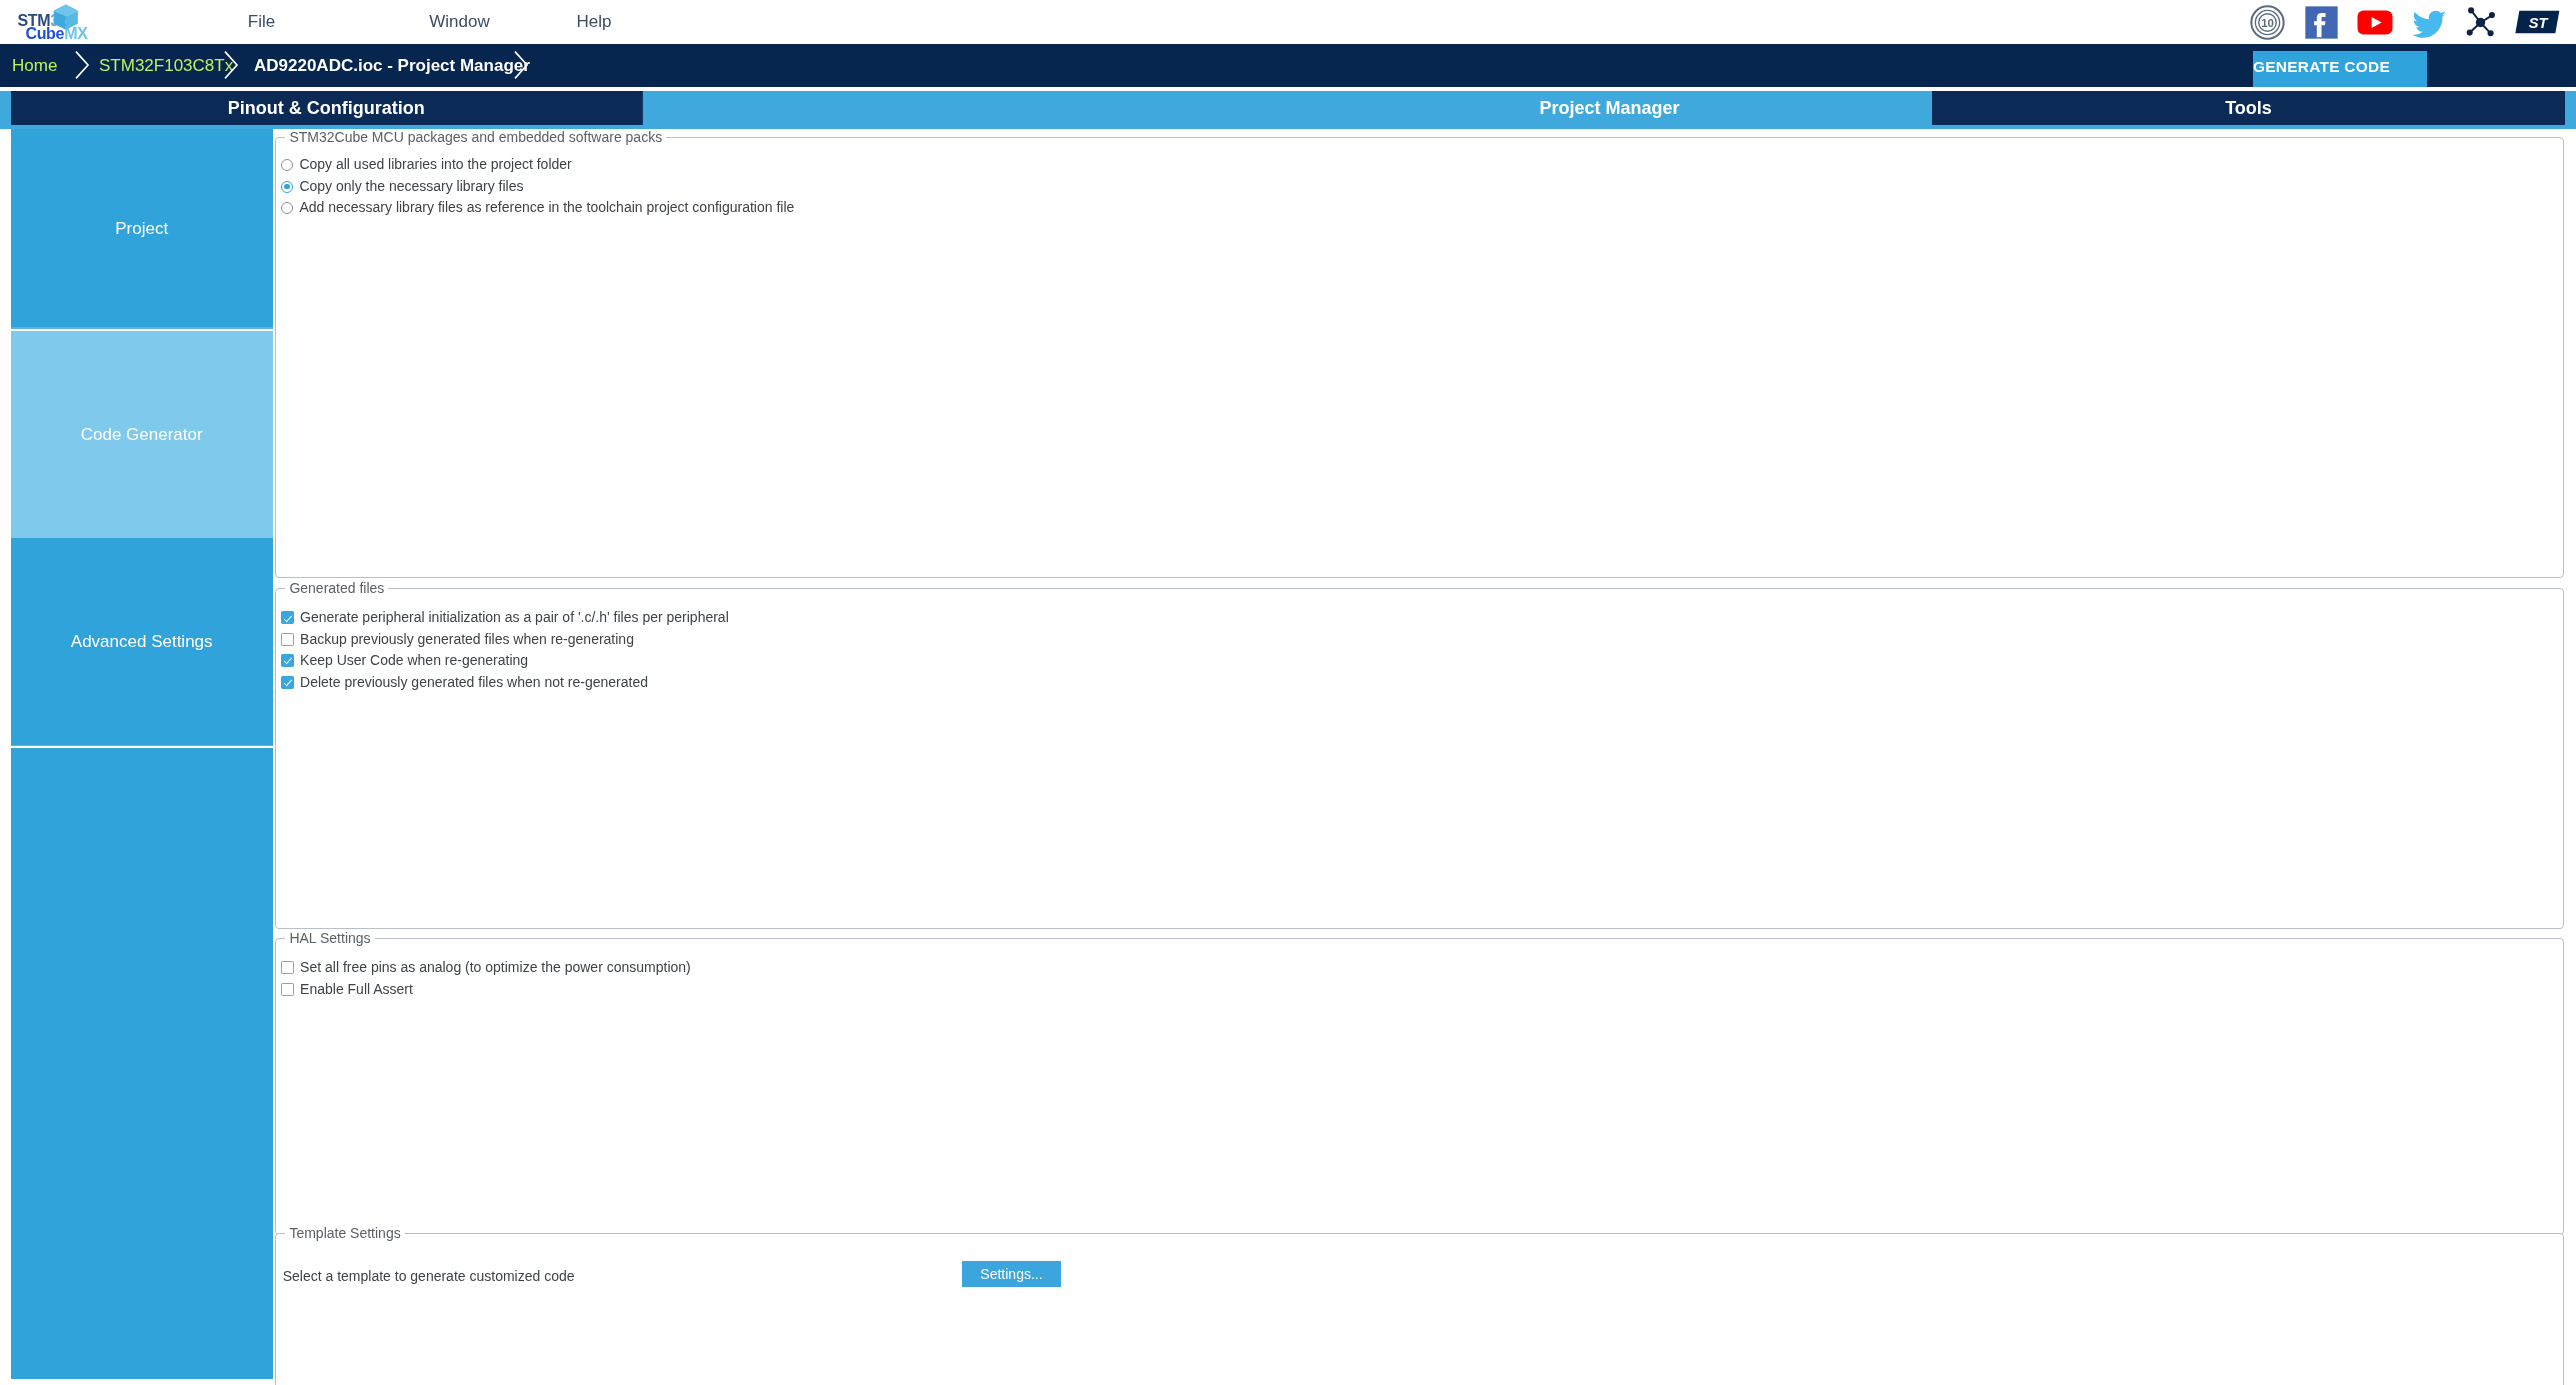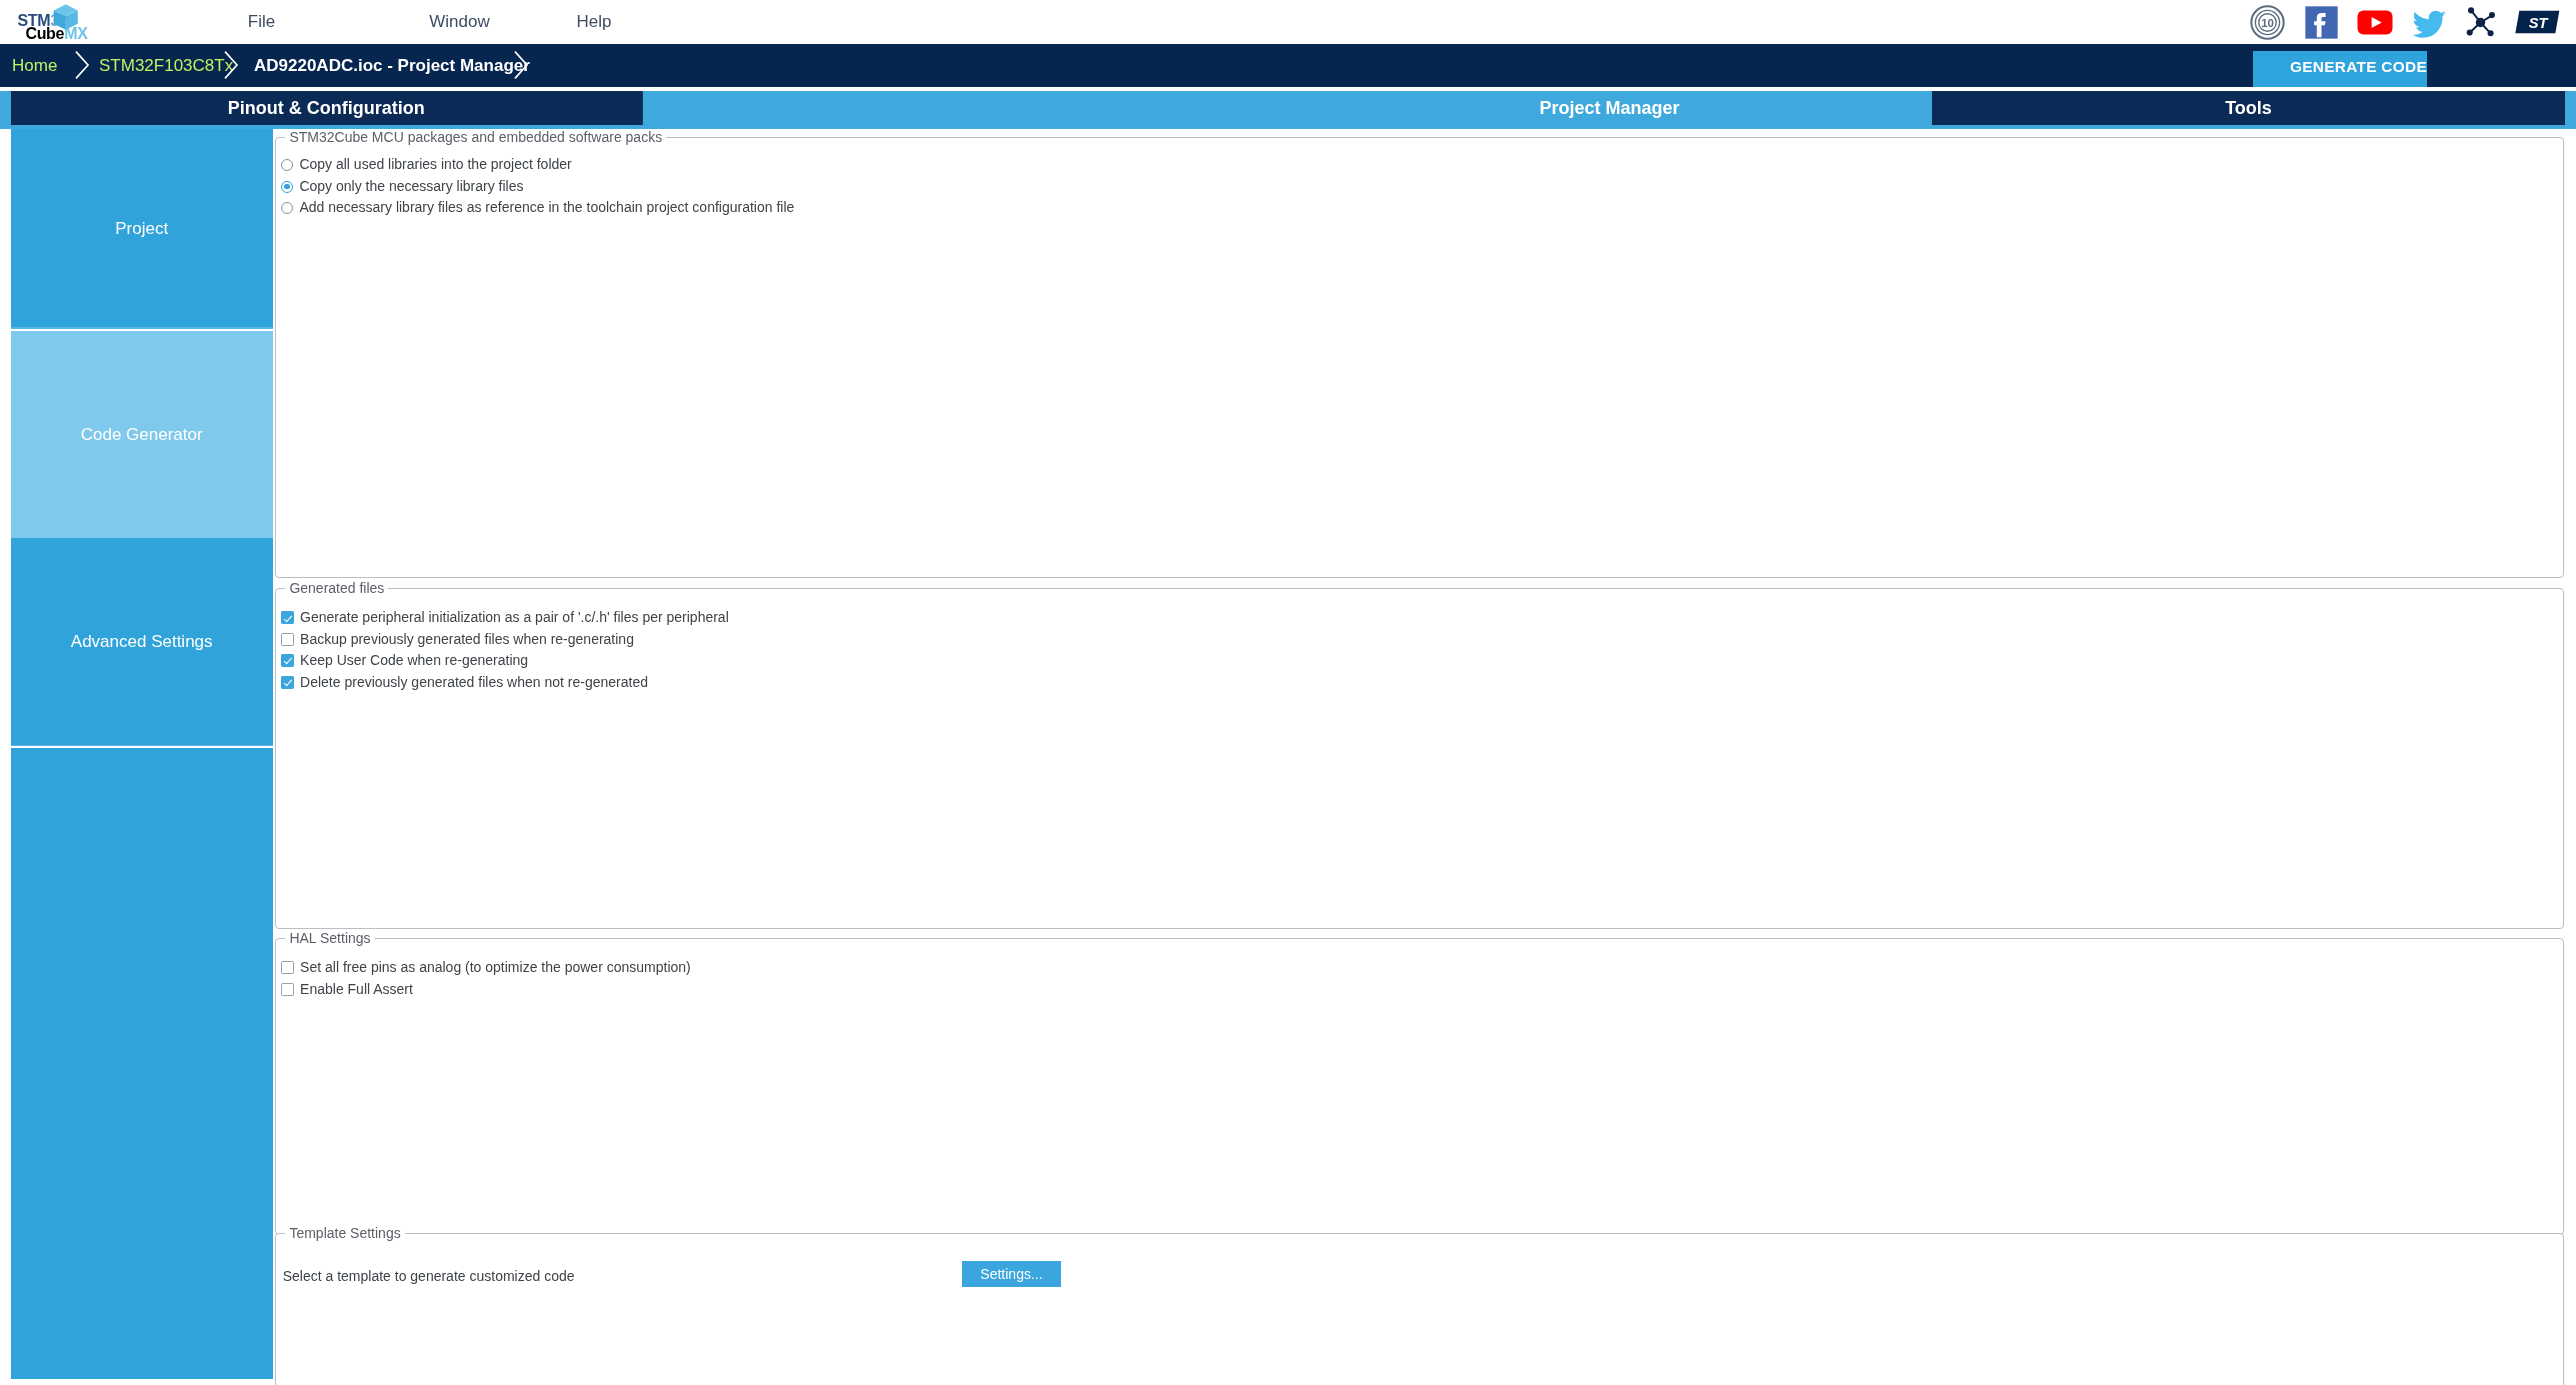--- a/index.html
+++ b/index.html
@@ -31,21 +31,21 @@
   .logo .logo-txt1 {
     position: absolute; left: 5.4px; top: 9.4px;
     font-size: 16px; font-weight: bold; letter-spacing: -0.3px;
   }
   .logo .logo-txt1 .s1 { color: #2b4a7d; }
   .logo .logo-txt1 .s2 { color: #7ba7cf; }
   .logo .logo-txt2 {
     position: absolute; left: 13.4px; top: 22px;
     font-size: 16px; font-weight: bold; letter-spacing: -0.3px;
   }
-  .logo .logo-txt2 .s1 { color: #000000; }
+  .logo .logo-txt2 .s1 { color: #1d4ed8; }
   .logo .logo-txt2 .s2 { color: #6fc5ea; }
   .logo-cube {
     position: absolute; left: 39px; top: 0.7px;
     width: 29.5px; height: 29.5px;
   }
   .menu-item {
     position: absolute;
     top: 0; height: 44px; line-height: 44px;
     font-size: 17px;
     color: #3d4c63;
@@ -94,21 +94,21 @@
     width: 20px; height: 32px;
   }
   #chev-1 { left: 72px; }
   #chev-2 { left: 221px; }
   #chev-3 { left: 511px; }
   .gen-code-btn {
     position: absolute;
     left: 2253px; top: 51px;
     width: 174px; height: 36px;
     line-height: 31px;
-    text-align: right;
+    text-align: left;
     background: #2fa3dc;
     color: #ffffff;
     font-size: 15.4px;
     font-weight: bold;
     letter-spacing: 0.3px;
     cursor: pointer;
   }
 
   
   .tabbar {

